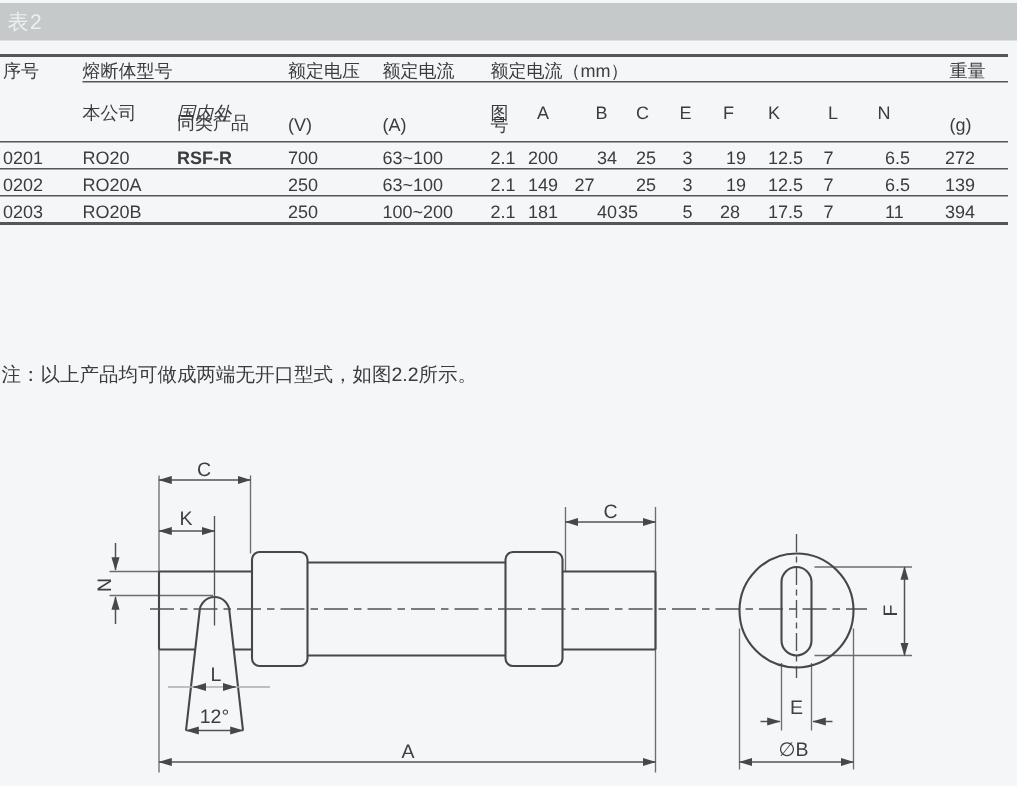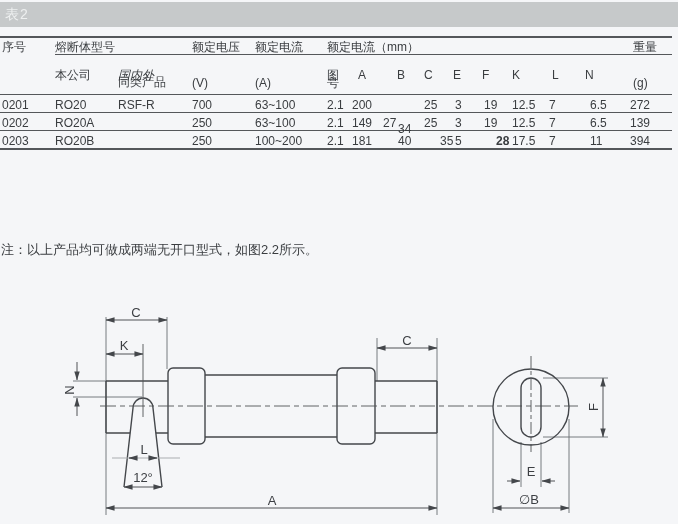--- a/index.html
+++ b/index.html
@@ -67,26 +67,26 @@
   <span class="th" style="left:118px;font-family:Liberation Mono, monospace;">同类产品</span>
   <span class="th" style="left:192px;">(V)</span>
   <span class="th" style="left:255px;">(A)</span>
   <span class="th" style="left:327px;">号</span>
   <span class="th" style="left:633px;">(g)</span>
 </div>
 
 <div class="trow" style="top:98px;padding-left:38px;">
   <span class="tc" style="left:2px;">0201</span>
   <span class="tc" style="left:55px;text-align:right;">RO20</span>
-  <span class="tc" style="left:118px;">RSF-R</span>
+  <span class="tc" style="left:118px;font-weight:bold;">RSF-R</span>
   <span class="tc" style="left:192px;">700</span>
   <span class="tc" style="left:255px;">63~100</span>
   <span class="tc" style="left:327px;">2.1</span>
   <span class="tc" style="left:352px;">200</span>
-  <span class="tc" style="left:398px;margin-top:24px;">34</span>
+  <span class="tc" style="left:398px;">34</span>
   <span class="tc" style="left:424px;">25</span>
   <span class="tc" style="left:455px;">3</span>
   <span class="tc" style="left:484px;">19</span>
   <span class="tc" style="left:512px;">12.5</span>
   <span class="tc" style="left:549px;">7</span>
   <span class="tc" style="left:590px;">6.5</span>
   <span class="tc" style="left:630px;">272</span>
 </div>
 <div class="trow" style="top:116px;text-decoration:underline;">
   <span class="tc" style="left:2px;">0202</span>
@@ -107,23 +107,23 @@
 </div>
 <div class="trow" style="top:134px;">
   <span class="tc" style="left:2px;">0203</span>
   <span class="tc" style="left:55px;">RO20B</span>
   <span class="tc" style="left:118px;"></span>
   <span class="tc" style="left:192px;">250</span>
   <span class="tc" style="left:255px;">100~200</span>
   <span class="tc" style="left:327px;">2.1</span>
   <span class="tc" style="left:352px;">181</span>
   <span class="tc" style="left:398px;">40</span>
-  <span class="tc" style="left:440px;">35</span>
+  <span class="tc" style="left:412px;">35</span>
   <span class="tc" style="left:455px;">5</span>
-  <span class="tc" style="left:496px;font-weight:bold;">28</span>
+  <span class="tc" style="left:480px;">28</span>
   <span class="tc" style="left:512px;">17.5</span>
   <span class="tc" style="left:549px;">7</span>
   <span class="tc" style="left:590px;">11</span>
   <span class="tc" style="left:630px;">394</span>
 </div>
 
 <div class="note">注：以上产品均可做成两端无开口型式，如图2.2所示。</div>
 
 <svg width="678" height="229" viewBox="0 0 678 229">
   <defs>

